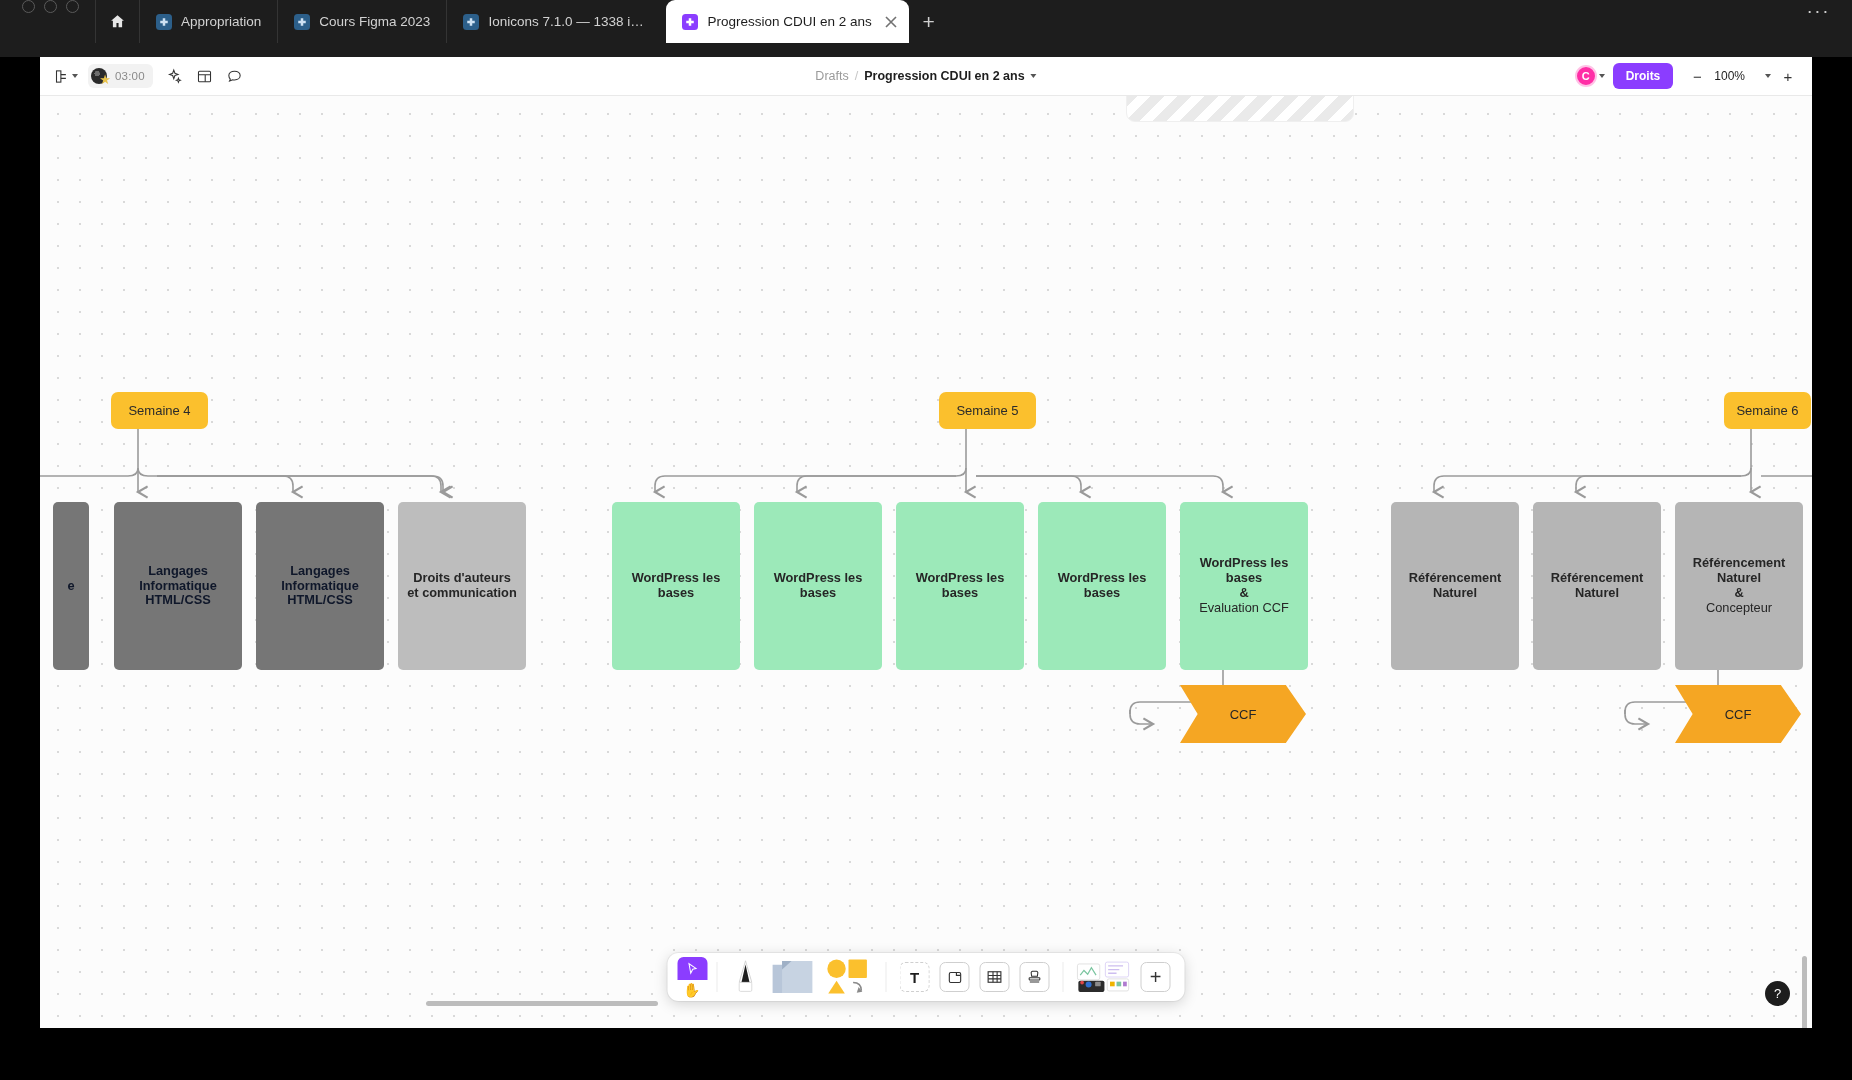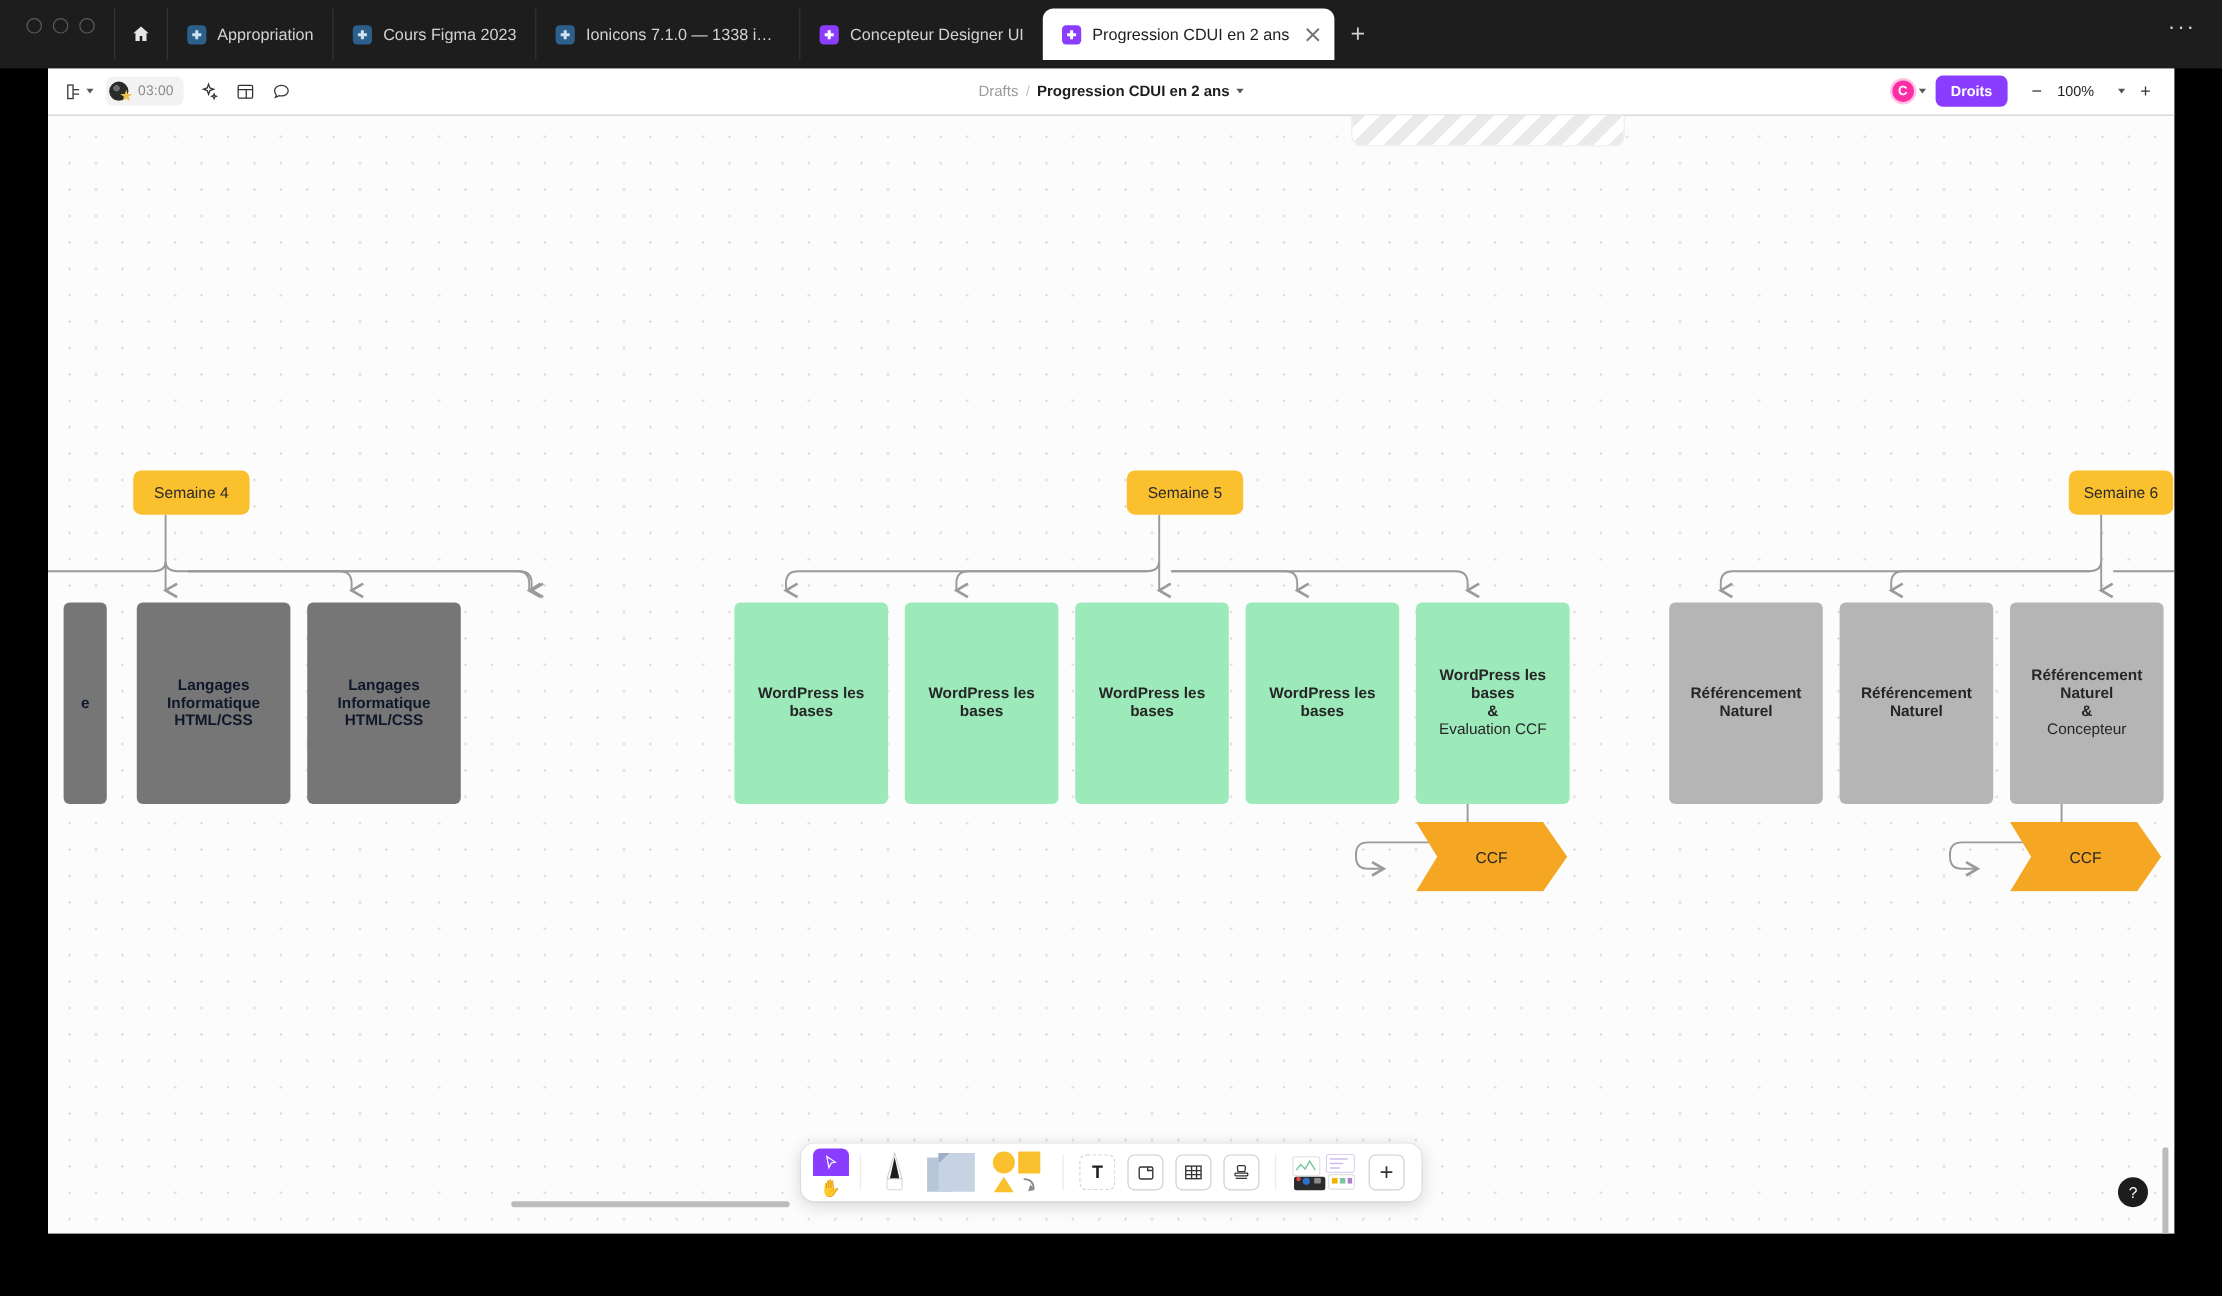--- a/index.html
+++ b/index.html
@@ -8,21 +8,21 @@
     background: #000;
     font-family: "Liberation Sans", sans-serif;
     overflow: hidden;
   }
 
   
   #app { position: relative; width: 1852px; height: 1080px; background: #000; }
 
   #tabstrip {
     position: absolute; left: 0; top: 0; width: 1852px; height: 57px;
-    background: #1d1d1d; display: flex; align-items: center;
+    background: #1d1d1d; display: flex; align-items: flex-start;
   }
   .traffic { display: flex; gap: 9px; padding: 0 16px 14px 22px; }
   .dot { width: 13px; height: 13px; border-radius: 50%; border: 1.3px solid #5a5a5a; background: transparent; }
 
   .home-btn {
     width: 44px; height: 43px; display:flex; align-items:center; justify-content:center;
     margin-bottom: 0; border-left: 1px solid #343434;
   }
   .home-btn svg { width: 17px; height: 17px; }
 
@@ -224,28 +224,20 @@
 
     <div class="tab">
       <span class="favicon fig-blue">
         <svg viewBox="0 0 24 24" fill="#cfe2f3">
             <path d="M9 3h6v6H9zM3 9h6v6H3zM9 9h6v6H9zM15 9h6v6h-6zM9 15h6v6H9z"></path>
           </svg>
       </span>
       <span class="tlabel">Ionicons 7.1.0 — 1338 icons pack (C</span>
     </div>
 
-    <div class="tab">
-      <span class="favicon fig-purple">
-        <svg viewBox="0 0 24 24" fill="#ffffff">
-            <path d="M9 3h6v6H9zM3 9h6v6H3zM9 9h6v6H9zM15 9h6v6h-6zM9 15h6v6H9z"></path>
-          </svg>
-      </span>
-      <span class="tlabel">Concepteur Designer UI</span>
-    </div>
 
     <div class="tab active">
       <span class="favicon fig-purple">
         <svg viewBox="0 0 24 24" fill="#ffffff">
             <path d="M9 3h6v6H9zM3 9h6v6H3zM9 9h6v6H9zM15 9h6v6h-6zM9 15h6v6H9z"></path>
           </svg>
       </span>
       <span class="tlabel">Progression CDUI en 2 ans</span>
       <span class="tabclose">
         <svg viewBox="0 0 16 16" stroke="#444" stroke-width="1.3" fill="none">
@@ -387,20 +379,26 @@
     </div>
 
     <div class="node card dark" style="left:195px; top:406px; width:128px; height:168px;">
       <div>
         <span class="ln b">Langages</span>
         <span class="ln b">Informatique</span>
         <span class="ln b">HTML/CSS</span>
       </div>
     </div>
 
+    <div class="node card light" style="left:337px; top:406px; width:128px; height:168px;">
+      <div>
+        <span class="ln b">Droits d'auteurs</span>
+        <span class="ln b">et communication</span>
+      </div>
+    </div>
 
     <div class="node card green" style="left:551px; top:406px; width:128px; height:168px;">
       <span class="b">WordPress les bases</span>
     </div>
     <div class="node card green" style="left:693px; top:406px; width:128px; height:168px;">
       <span class="b">WordPress les bases</span>
     </div>
     <div class="node card green" style="left:835px; top:406px; width:128px; height:168px;">
       <span class="b">WordPress les bases</span>
     </div>

